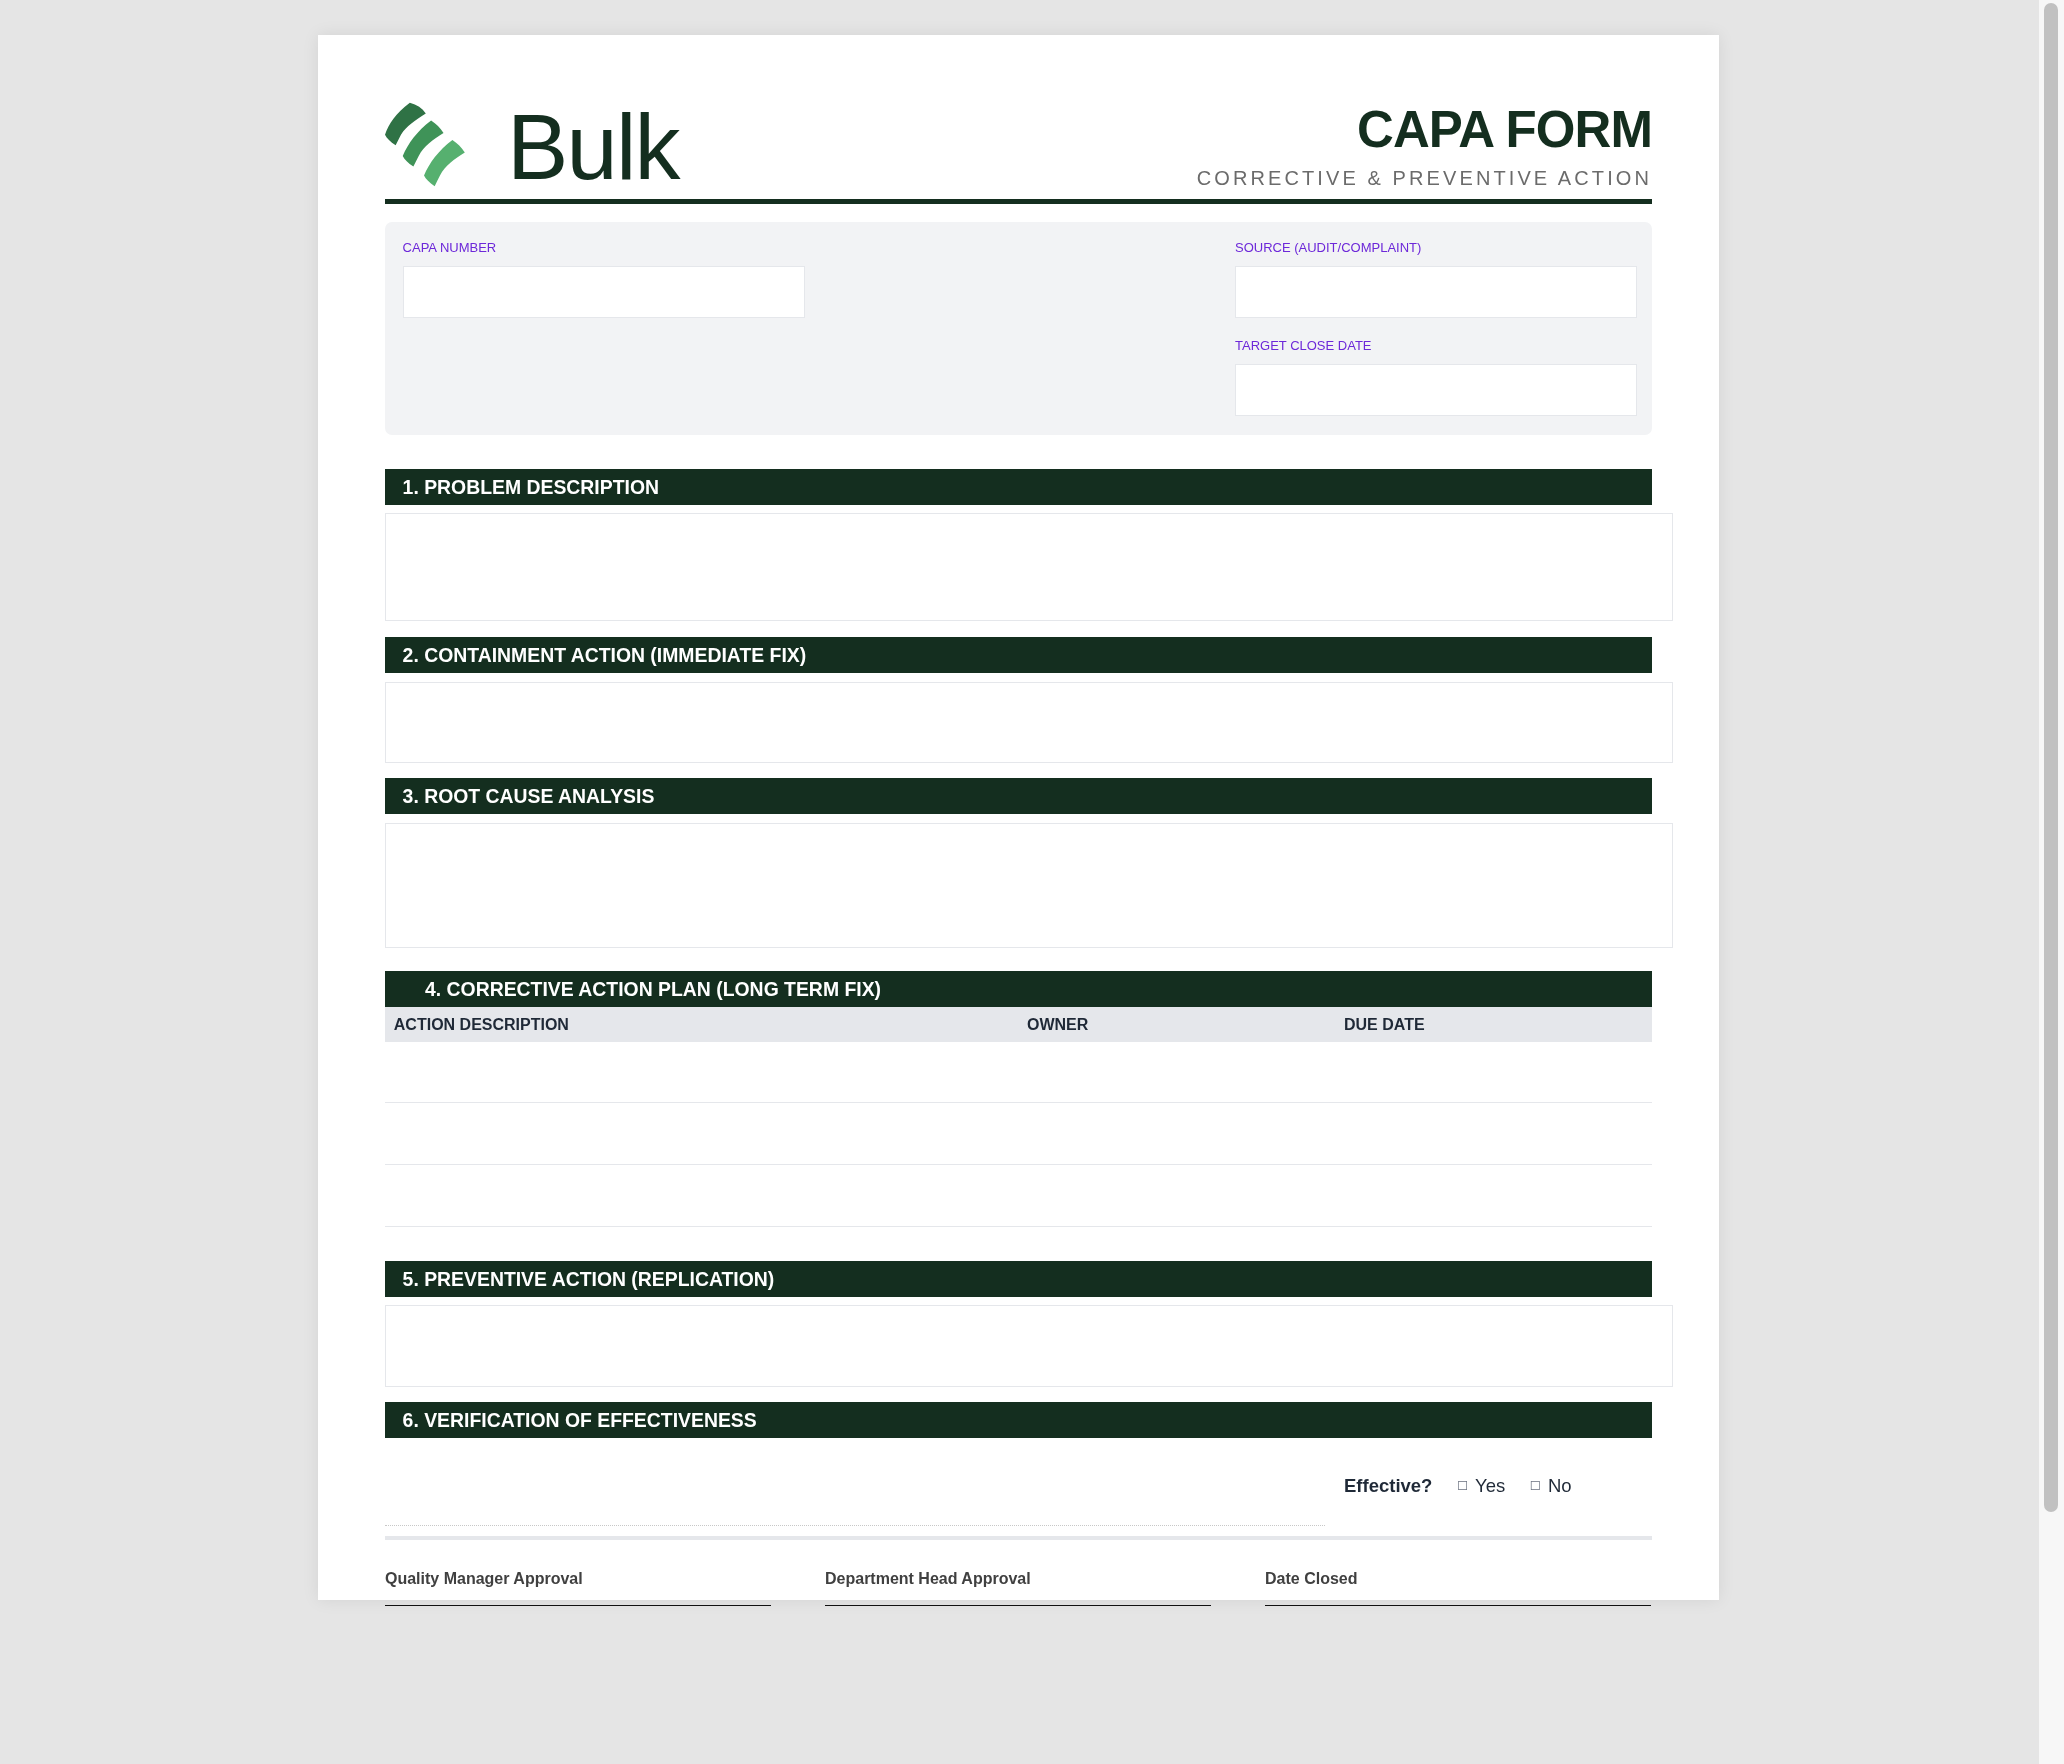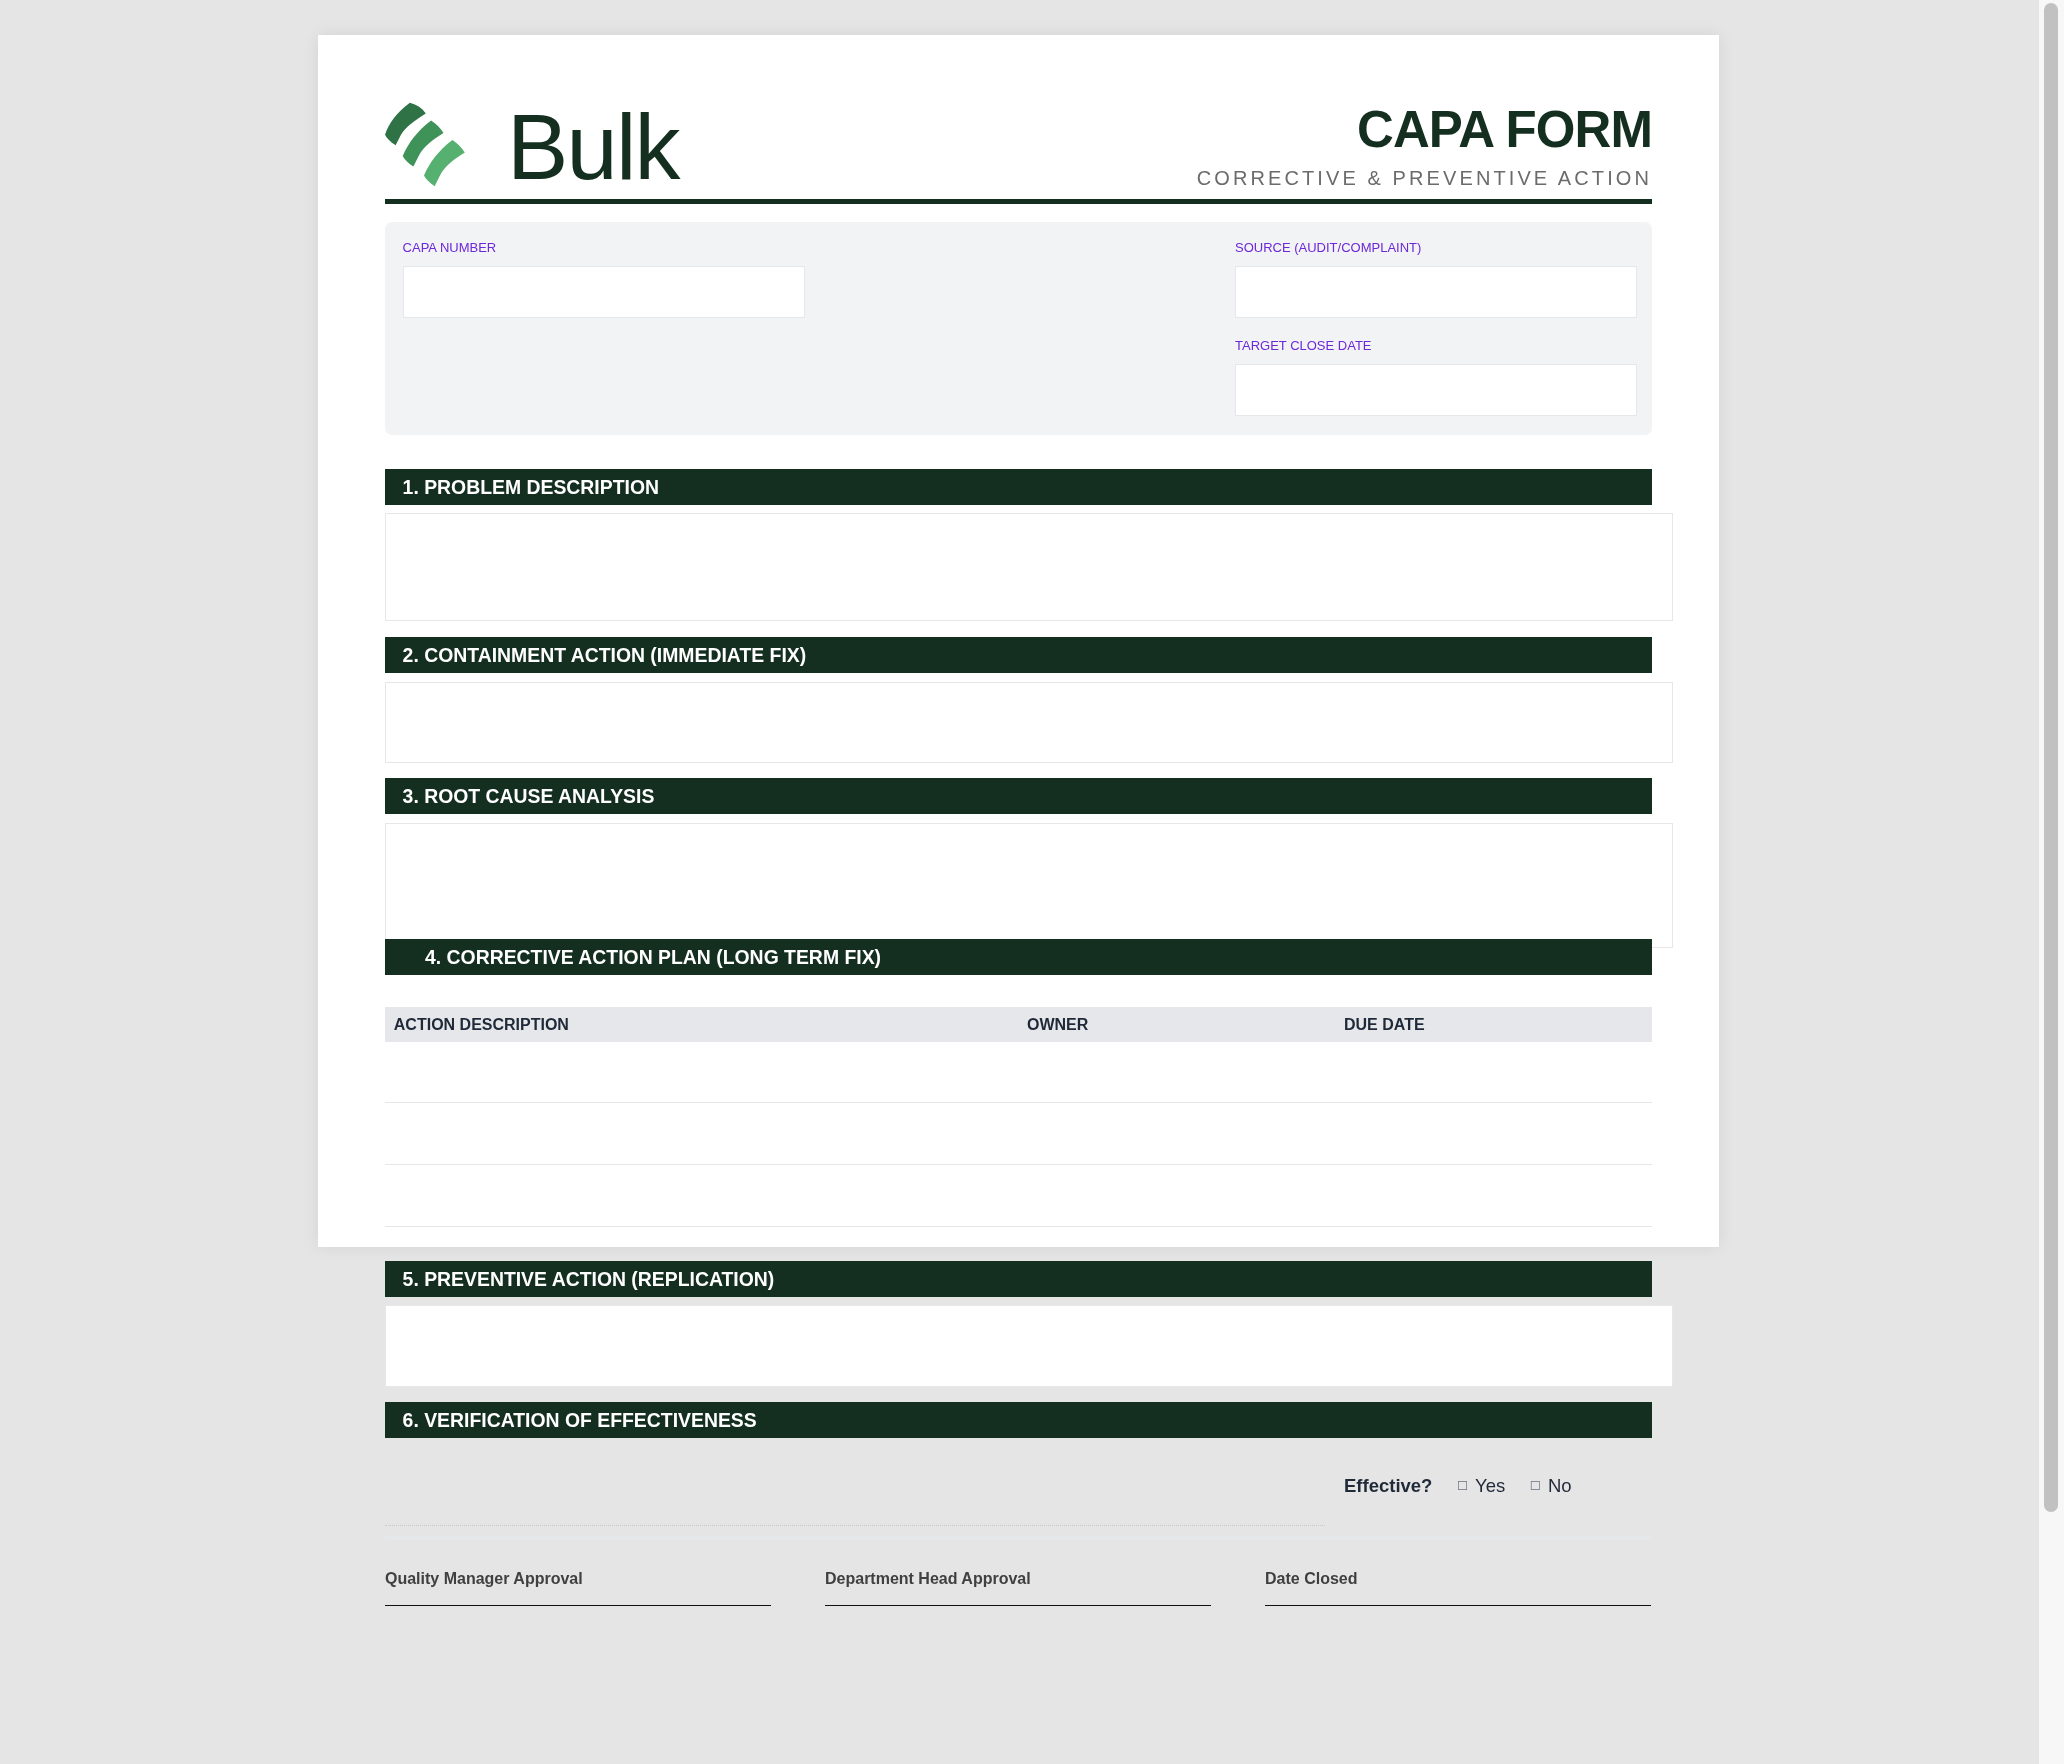--- a/index.html
+++ b/index.html
@@ -4,21 +4,21 @@
 <style>
   html, body { margin: 0; padding: 0; }
   body {
     width: 2064px; height: 1764px; overflow: hidden;
     background: #e5e5e5;
     font-family: "Liberation Sans", "DejaVu Sans", sans-serif;
     position: relative;
   }
   .page {
     position: absolute; left: 318px; top: 35px;
-    width: 1401px; height: 1212px;
+    width: 1401px; height: 1565px;
     background: #ffffff;
     box-shadow: 0 0 16px rgba(0,0,0,0.08);
   }
   .content { position: absolute; left: 67px; top: 0; width: 1267px; }
 
   
   .brand { position: absolute; left: 0; top: 66px; height: 97px; width: 371px; }
   .brand svg { position: absolute; left: 0; top: 0; }
   .brand-name {
     position: absolute; left: 122px; top: 0px;
@@ -150,21 +150,21 @@
 
     <div class="section-bar" style="top:434px;">1. PROBLEM DESCRIPTION</div>
     <textarea class="section-box" style="top: 478px; height: 108px;"></textarea>
 
     <div class="section-bar" style="top:602px;">2. CONTAINMENT ACTION (IMMEDIATE FIX)</div>
     <textarea class="section-box" style="top: 647px; height: 81px;"></textarea>
 
     <div class="section-bar" style="top:743px;">3. ROOT CAUSE ANALYSIS</div>
     <textarea class="section-box" style="top: 788px; height: 125px;"></textarea>
 
-    <div class="section-bar" style="top:904px;padding-left:40px;">4. CORRECTIVE ACTION PLAN (LONG TERM FIX)</div>
+    <div class="section-bar" style="top:936px;padding-left:40px;">4. CORRECTIVE ACTION PLAN (LONG TERM FIX)</div>
     <div class="tbl-head">
       <span style="left:8.8px;">ACTION DESCRIPTION</span>
       <span style="left:642px;">OWNER</span>
       <span style="left:959px;">DUE DATE</span>
     </div>
     <div class="tbl-row" style="top:1007px;">
       <div class="tbl-cell" style="left:0; width:633px;"></div>
       <div class="tbl-cell" style="left:633px; width:317px;"></div>
       <div class="tbl-cell" style="left:950px; width:317px;"></div>
     </div>

